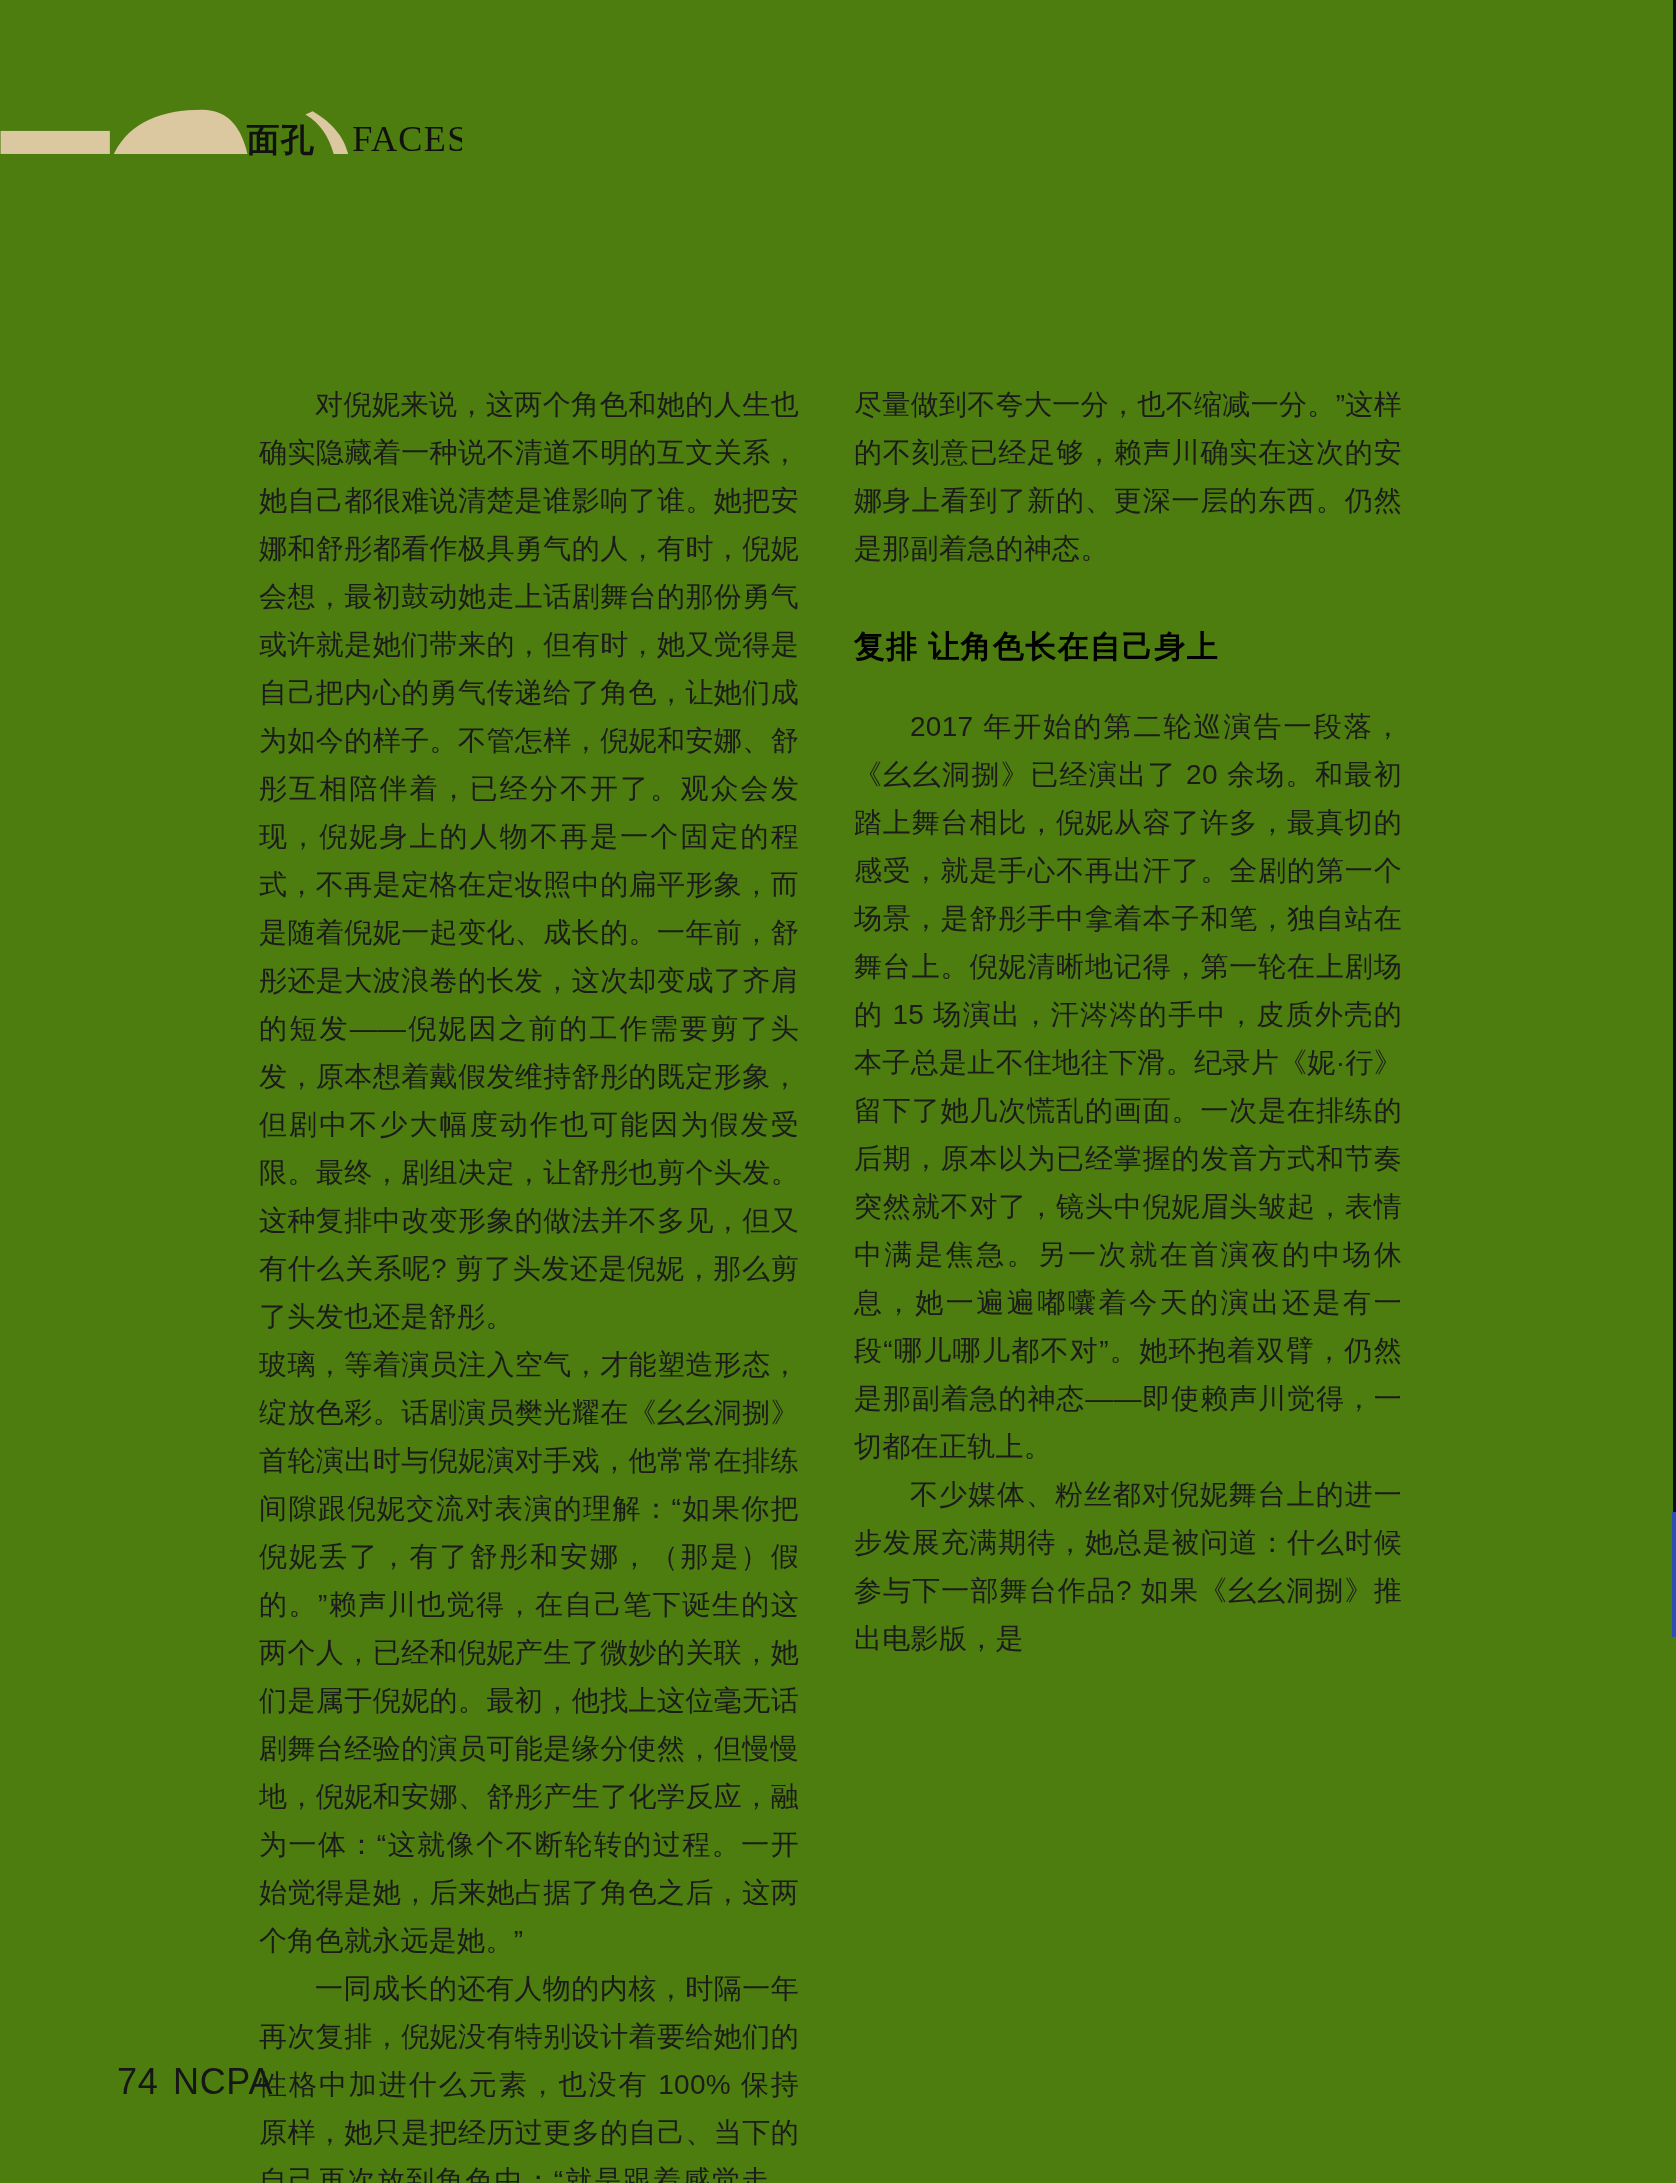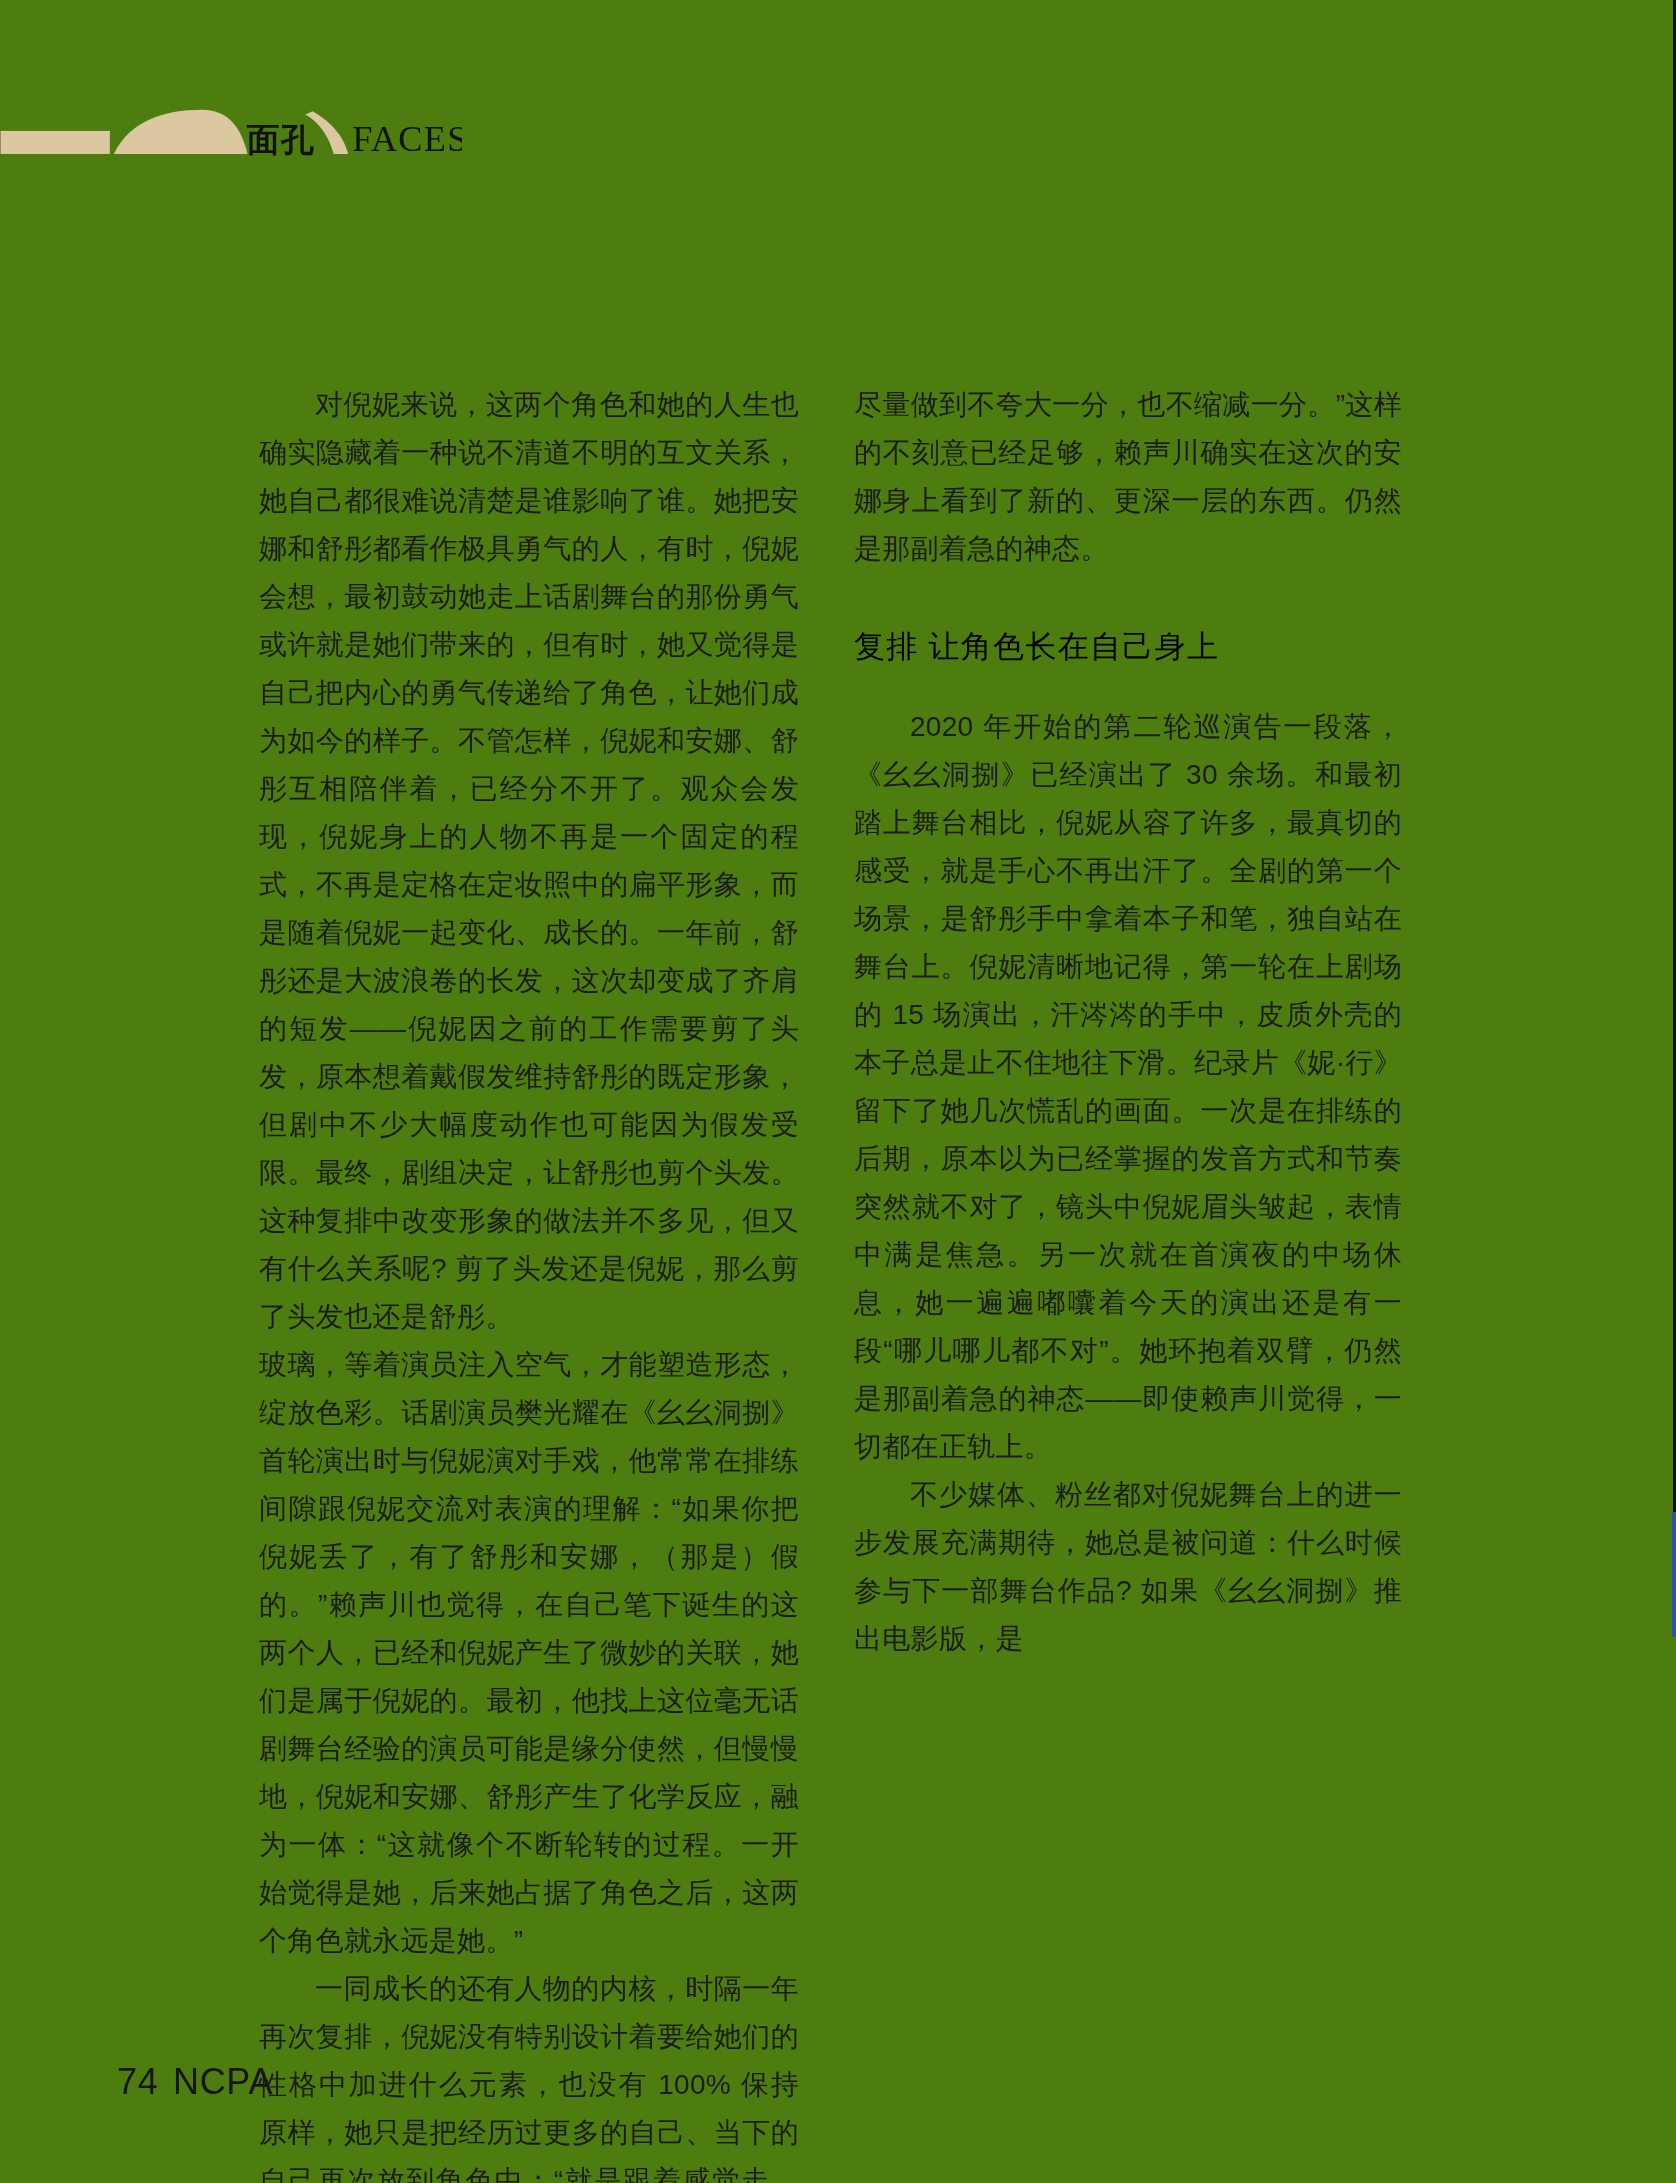--- a/index.html
+++ b/index.html
@@ -22,21 +22,21 @@
     text-align: justify;
     letter-spacing: 0.3px;
     color: #1b1b1b;
   }
   .col-left  { left: 259px;  width: 540px; }
   .col-right { left: 854px; width: 548px; }
   .col p { margin: 0; }
   .col p.indent { text-indent: 2em; }
 
   .section-heading {
-    font-size: 31px; font-weight: normal; color: #000;
+    font-size: 31px; font-weight: bold; color: #000;
     line-height: 40px; letter-spacing: 1.3px;
     margin: 54px 0 36px 0;
     text-align: left; text-indent: 0;
   }
 
   
   .footer {
     position: absolute; left: 117px; top: 2061px;
     font-size: 36px; color: #161616;
     display: flex; gap: 14.5px; align-items: baseline;
@@ -71,21 +71,21 @@
       <p class="para">玻璃，等着演员注入空气，才能塑造形态，绽放色彩。话剧演员樊光耀在《幺幺洞捌》首轮演出时与倪妮演对手戏，他常常在排练间隙跟倪妮交流对表演的理解：“如果你把倪妮丢了，有了舒彤和安娜，（那是）假的。”赖声川也觉得，在自己笔下诞生的这两个人，已经和倪妮产生了微妙的关联，她们是属于倪妮的。最初，他找上这位毫无话剧舞台经验的演员可能是缘分使然，但慢慢地，倪妮和安娜、舒彤产生了化学反应，融为一体：“这就像个不断轮转的过程。一开始觉得是她，后来她占据了角色之后，这两个角色就永远是她。”</p>
       <p class="para indent">一同成长的还有人物的内核，时隔一年再次复排，倪妮没有特别设计着要给她们的性格中加进什么元素，也没有 100% 保持原样，她只是把经历过更多的自己、当下的自己再次放到角色中：“就是跟着感觉走，感受到多少表达多少，</p>
     </div>
 
   <div class="col col-right">
     <div>
         <p class="para">尽量做到不夸大一分，也不缩减一分。”这样的不刻意已经足够，赖声川确实在这次的安娜身上看到了新的、更深一层的东西。仍然是那副着急的神态。</p>
       </div>
     <h2 class="section-heading">复排 让角色长在自己身上</h2>
     <div>
-        <p class="para indent">2020 年开始的第二轮巡演告一段落，《幺幺洞捌》已经演出了 30 余场。和最初踏上舞台相比，倪妮从容了许多，最真切的感受，就是手心不再出汗了。全剧的第一个场景，是舒彤手中拿着本子和笔，独自站在舞台上。倪妮清晰地记得，第一轮在上剧场的 15 场演出，汗涔涔的手中，皮质外壳的本子总是止不住地往下滑。纪录片《妮·行》留下了她几次慌乱的画面。一次是在排练的后期，原本以为已经掌握的发音方式和节奏突然就不对了，镜头中倪妮眉头皱起，表情中满是焦急。另一次就在首演夜的中场休息，她一遍遍嘟囔着今天的演出还是有一段“哪儿哪儿都不对”。她环抱着双臂，仍然是那副着急的神态——即使赖声川觉得，一切都在正轨上。</p>
+        <p class="para indent">2017 年开始的第二轮巡演告一段落，《幺幺洞捌》已经演出了 20 余场。和最初踏上舞台相比，倪妮从容了许多，最真切的感受，就是手心不再出汗了。全剧的第一个场景，是舒彤手中拿着本子和笔，独自站在舞台上。倪妮清晰地记得，第一轮在上剧场的 15 场演出，汗涔涔的手中，皮质外壳的本子总是止不住地往下滑。纪录片《妮·行》留下了她几次慌乱的画面。一次是在排练的后期，原本以为已经掌握的发音方式和节奏突然就不对了，镜头中倪妮眉头皱起，表情中满是焦急。另一次就在首演夜的中场休息，她一遍遍嘟囔着今天的演出还是有一段“哪儿哪儿都不对”。她环抱着双臂，仍然是那副着急的神态——即使赖声川觉得，一切都在正轨上。</p>
         <p class="para indent">不少媒体、粉丝都对倪妮舞台上的进一步发展充满期待，她总是被问道：什么时候参与下一部舞台作品? 如果《幺幺洞捌》推出电影版，是</p>
       </div>
   </div>
 
   <div class="footer">
     <span>74</span>
     <span>NCPA</span>
   </div>
 
   <div class="edge-line"></div>

